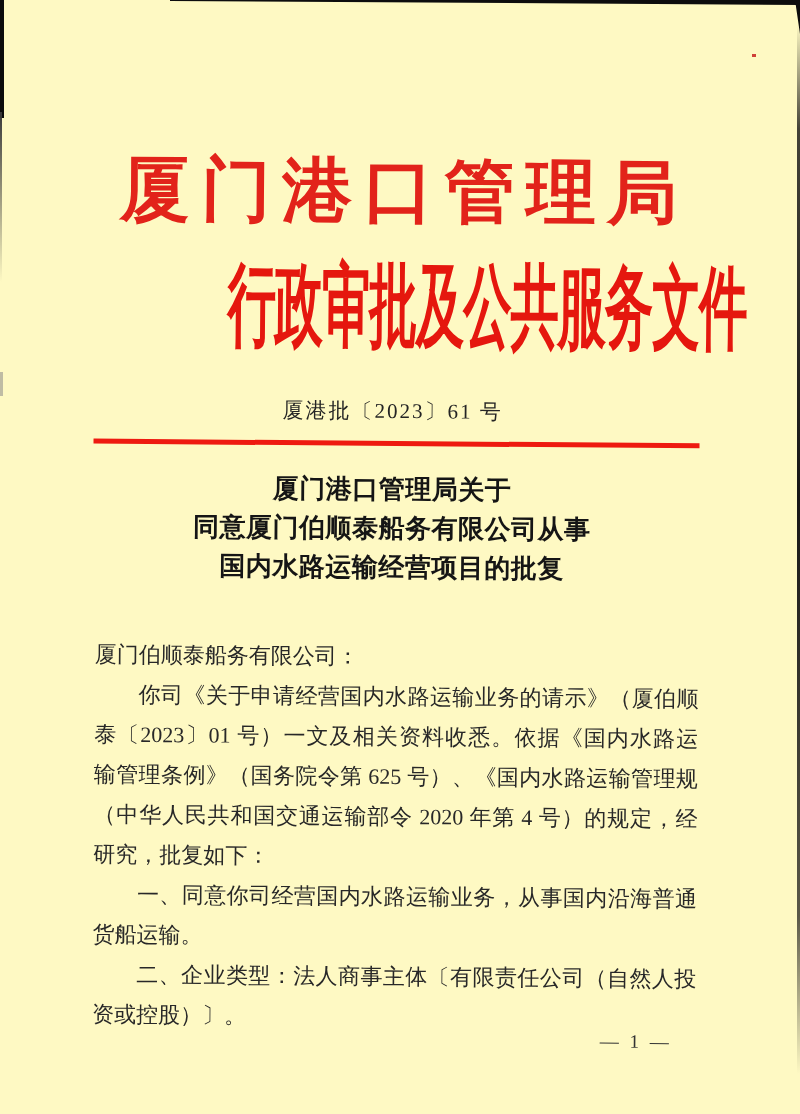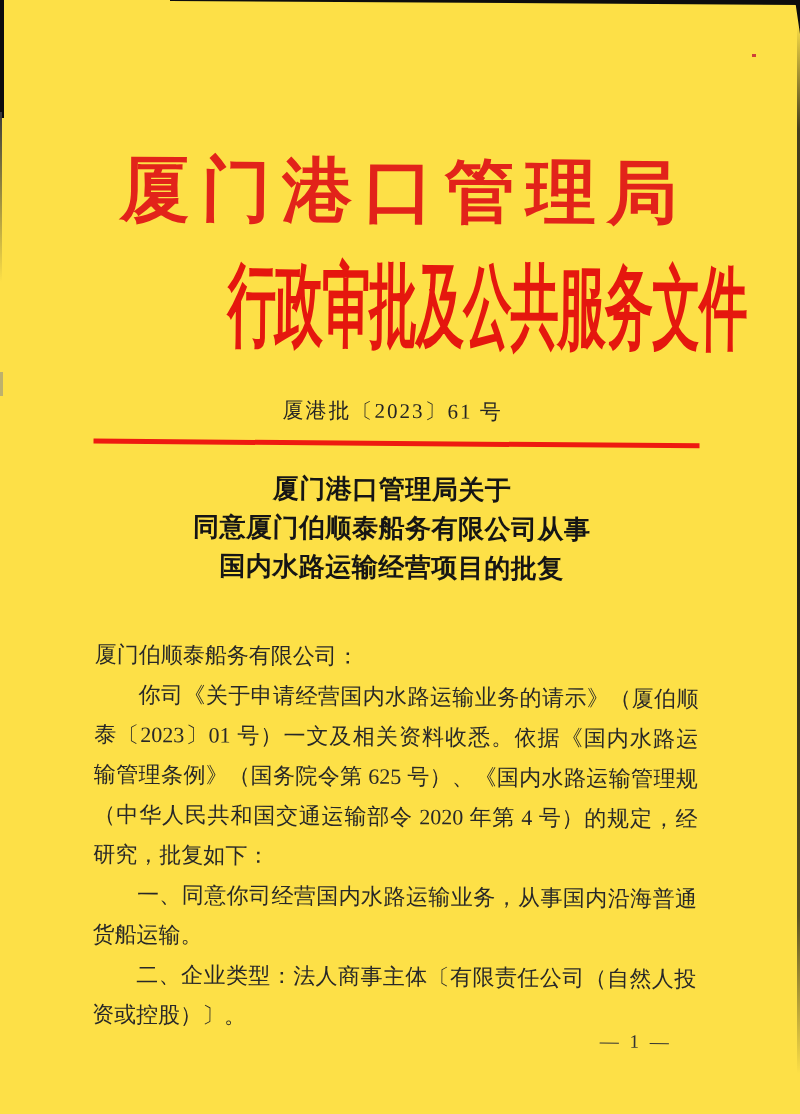--- a/index.html
+++ b/index.html
@@ -1,19 +1,19 @@
 <!DOCTYPE html>
 <html lang="zh"><head>
 <meta charset="utf-8">
 <style>
   html,body{margin:0;padding:0;background:#ffffff;}
   .scan-page{
     position:relative;
     width:800px;height:1114px;
-    background:#fde047;
+    background:#fef9c3;
     overflow:hidden;
     font-family:"Liberation Serif", serif;
     color:#262626;
   }
   
   .tilt{
     position:absolute; inset:0;
     transform:rotate(0.45deg);
     transform-origin:50% 0%;
   }

